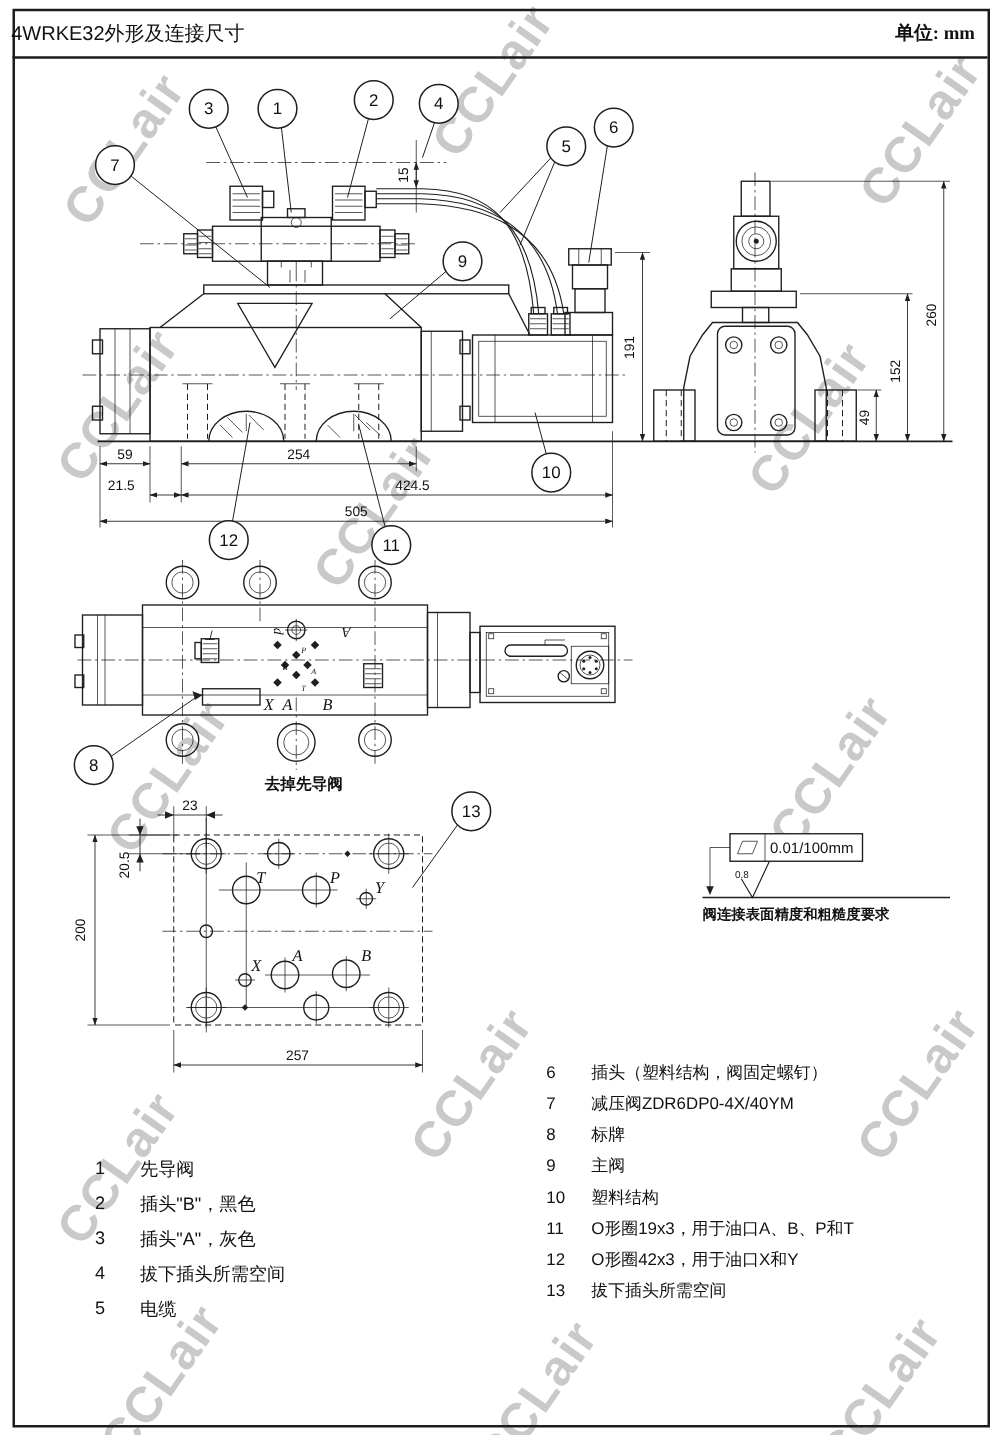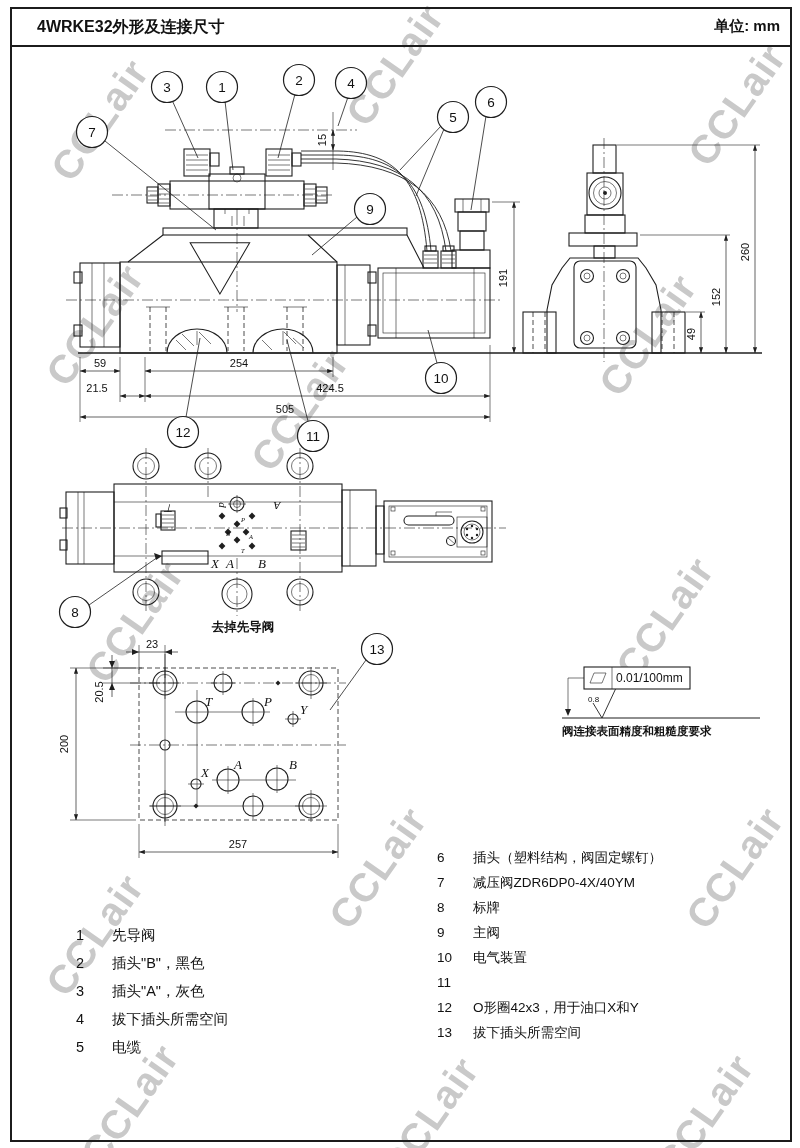--- a/index.html
+++ b/index.html
@@ -1,22 +1,22 @@
 <!DOCTYPE html>
 <html><head>
 <meta charset="utf-8">
 <style>
   html,body{margin:0;padding:0;background:#fff;}
   .page{position:relative;width:800px;height:1148px;background:#ffffff;
         font-family:"Liberation Sans",sans-serif;color:#111;overflow:hidden;}
   .border{position:absolute;left:10px;top:7px;width:778px;height:1131px;
           border:2px solid #1c1c1c;z-index:3;pointer-events:none;}
   .sep{position:absolute;left:10px;top:45px;width:780px;border-top:2px solid #1c1c1c;z-index:3;}
-  .title{position:absolute;left:37px;top:17px;font-size:16px;font-weight:bold;z-index:4;}
-  .unit{position:absolute;right:20px;top:17px;font-size:15px;font-weight:bold;z-index:4;}
+  .title{position:absolute;left:9px;top:17px;font-size:16px;font-weight:normal;z-index:4;}
+  .unit{position:absolute;right:20px;top:17px;font-size:15px;font-weight:bold;z-index:4;font-family:Liberation Serif, serif;}
   .wm{position:absolute;z-index:0;font-size:40px;font-weight:bold;color:#c9c9c9;
       transform:translate(-50%,-50%) rotate(-55deg);white-space:nowrap;letter-spacing:1px;}
   svg.draw{position:absolute;left:0;top:0;z-index:1;}
   .ol{stroke:#1f1f1f;stroke-width:1.1;fill:none;}
   .ol2{stroke:#1f1f1f;stroke-width:1.4;fill:none;}
   .thin{stroke:#1f1f1f;stroke-width:0.6;fill:none;}
   .cl{stroke:#1f1f1f;stroke-width:0.6;fill:none;stroke-dasharray:11 3 2 3;}
   .dash{stroke:#1f1f1f;stroke-width:0.8;fill:none;stroke-dasharray:5 3;}
   .dimln{stroke:#1f1f1f;stroke-width:0.7;fill:none;}
   .lead{stroke:#1f1f1f;stroke-width:0.8;fill:none;}
@@ -466,24 +466,25 @@
     <div class="lrow">
         <span class="lnum">8</span>
         <span>标牌</span>
       </div>
     <div class="lrow">
         <span class="lnum">9</span>
         <span>主阀</span>
       </div>
     <div class="lrow">
         <span class="lnum">10</span>
-        <span>电气装置</span>
+        <span>塑料结构</span>
       </div>
     <div class="lrow">
         <span class="lnum">11</span>
+        <span>O形圈19x3，用于油口A、B、P和T</span>
       </div>
     <div class="lrow">
         <span class="lnum">12</span>
         <span>O形圈42x3，用于油口X和Y</span>
       </div>
     <div class="lrow">
         <span class="lnum">13</span>
         <span>拔下插头所需空间</span>
       </div>
   </div>

